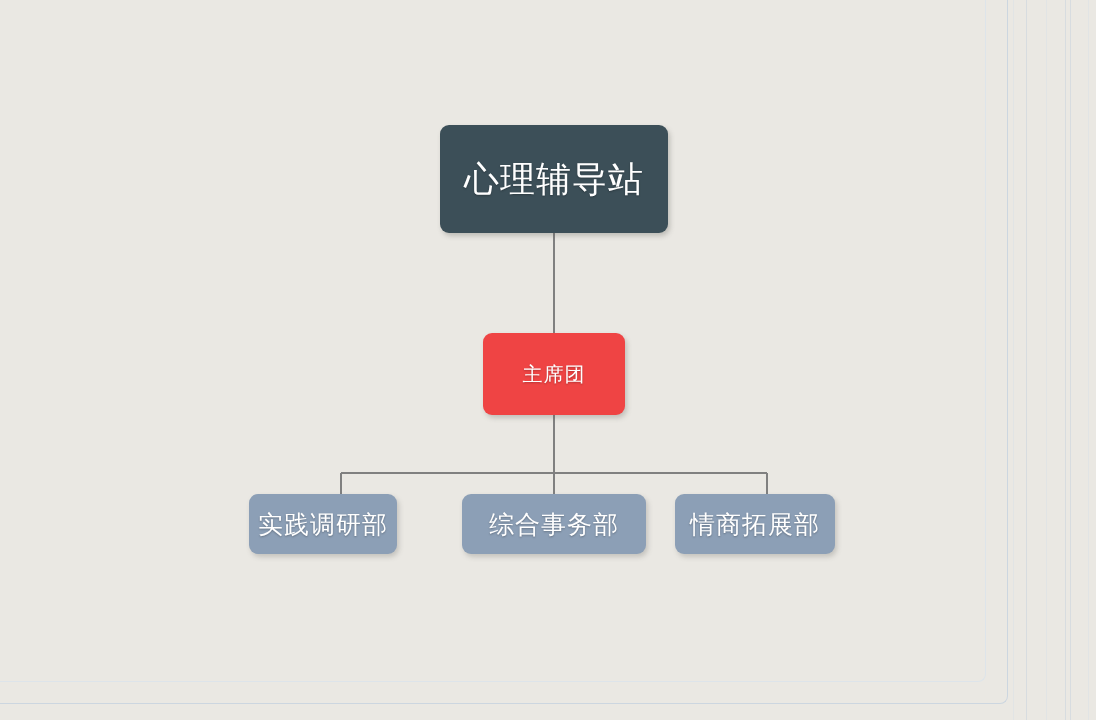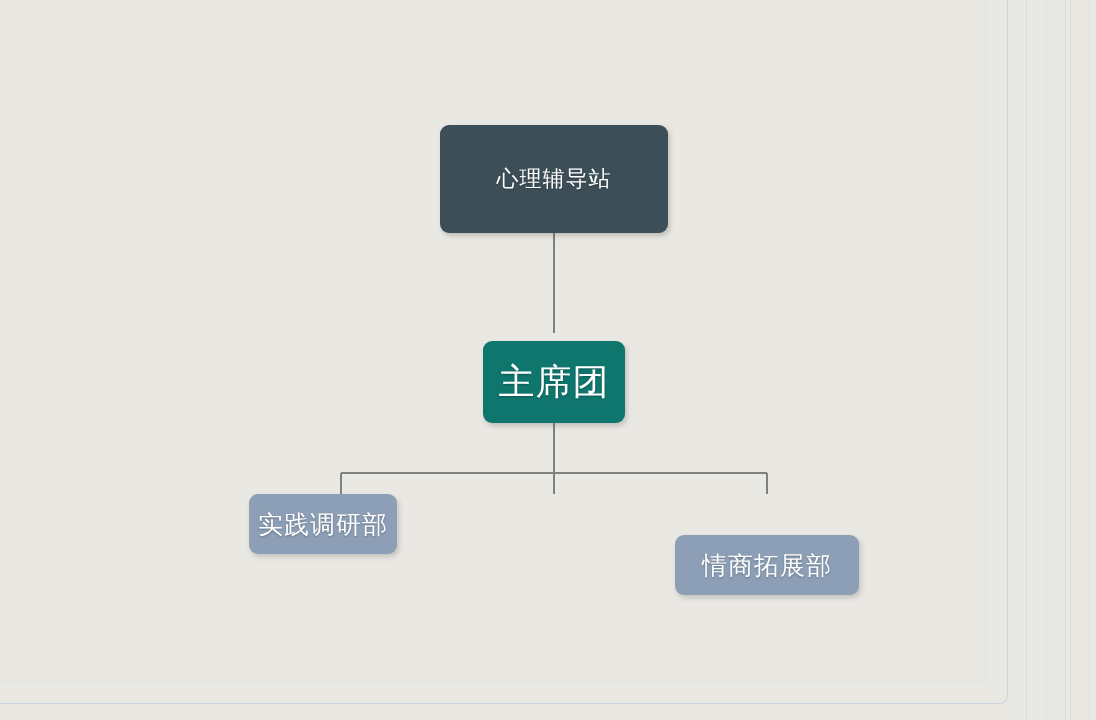--- a/index.html
+++ b/index.html
@@ -88,49 +88,48 @@
   }
 
   
   #node-root {
     left: 440px;
     top: 125px;
     width: 228px;
     height: 108px;
     background: #3c4f58;
     border-radius: 9px;
-    font-size: 22px;
+    font-size: 35px;
     box-shadow: 2px 3px 5px rgba(90,88,84,.30);
   }
 
   
   #node-presidium {
     left: 483px;
     top: 333px;
     width: 142px;
     height: 82px;
-    background: #0f766e;
+    background: #ef4444;
     border-radius: 9px;
-    font-size: 36px;
+    font-size: 20px;
     box-shadow: 2px 3px 5px rgba(90,88,84,.28);
-    margin-top: 8px;
   }
 
   
   .node-leaf {
     top: 494px;
     height: 60px;
     background: #8c9fb6;
     border-radius: 9px;
     font-size: 25px;
     box-shadow: 2px 3px 5px rgba(90,88,84,.26);
   }
   #node-dept-0 { left: 249px; width: 148px; }
   #node-dept-1 { left: 462px; width: 184px; }
-  #node-dept-2 { left: 675px; width: 184px; margin-top: 41px; }
+  #node-dept-2 { left: 675px; width: 160px; }
 </style>
 </head>
 <body>
 
 <div id="viewer">
 
   <div id="slide-page">
     <div id="slide-page-inner"></div>
   </div>
 
@@ -157,17 +156,18 @@
         <path d="M767,473 L767,494"></path>
       </g>
     </svg>
 
     <div class="node" id="node-root">心理辅导站</div>
 
     <div class="node" id="node-presidium">主席团</div>
 
     <div class="node node-leaf" id="node-dept-0">实践调研部</div>
 
+    <div class="node node-leaf" id="node-dept-1">综合事务部</div>
 
     <div class="node node-leaf" id="node-dept-2">情商拓展部</div>
 
   </div>
 </div>
 
 </body></html>

